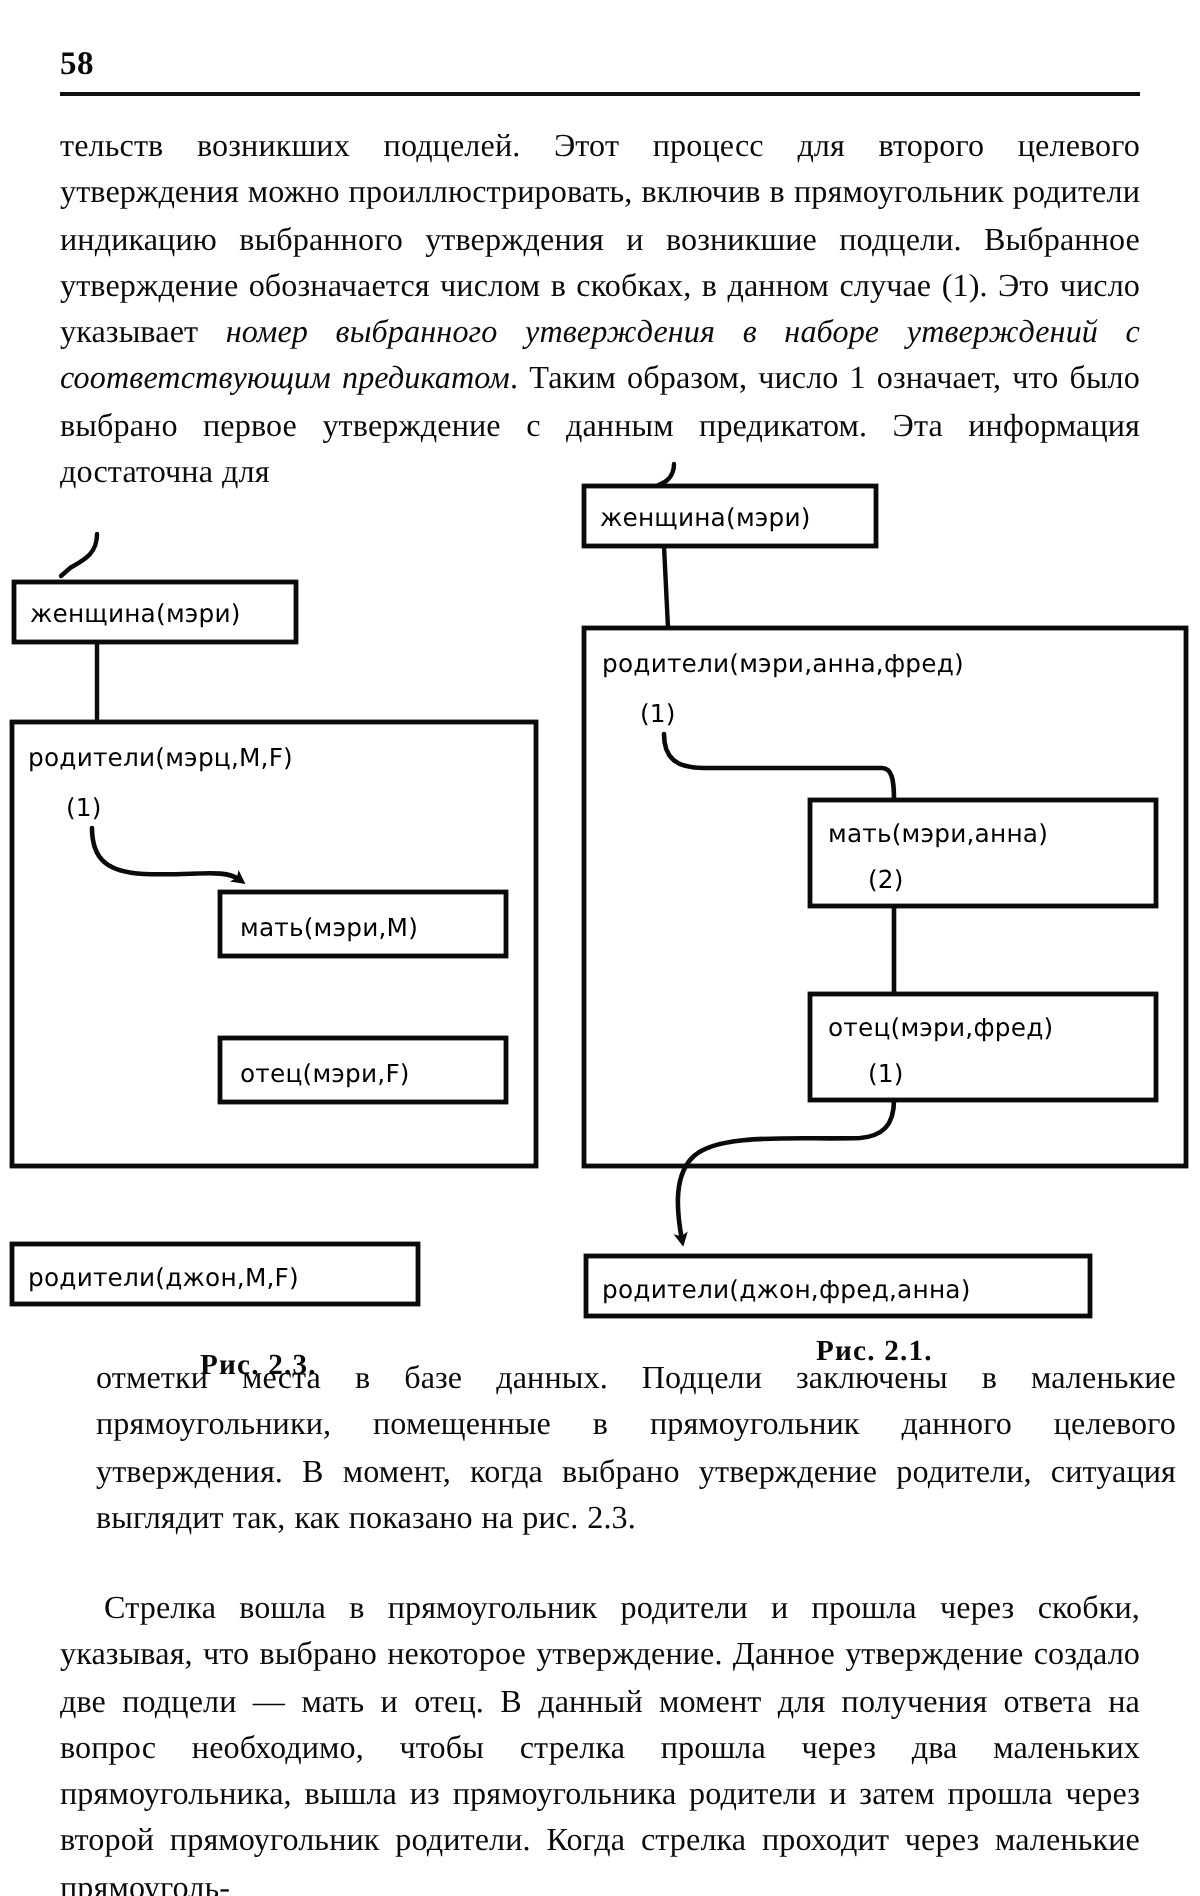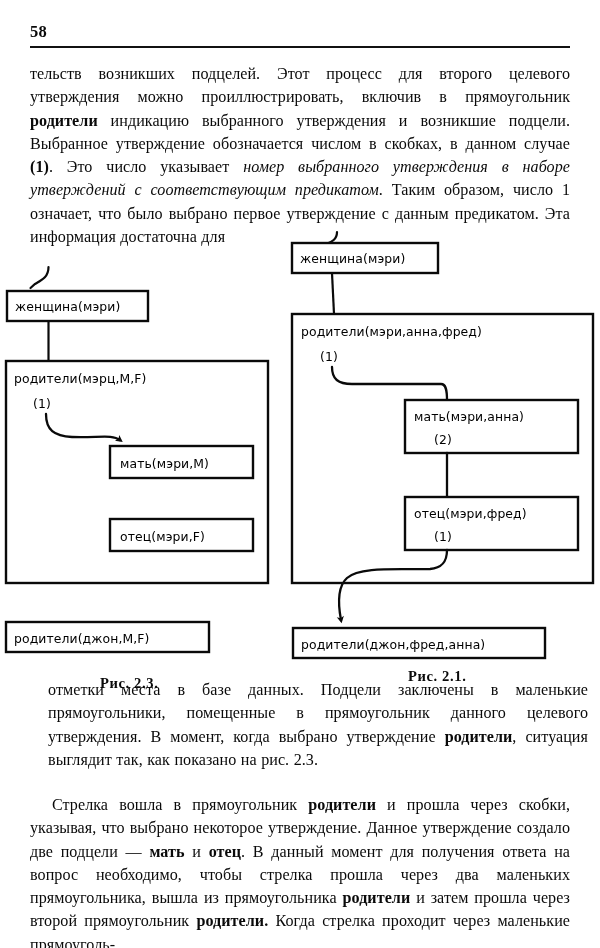--- a/index.html
+++ b/index.html
@@ -71,21 +71,21 @@
     text-align: justify;
     text-justify: inter-word;
     letter-spacing: .05px;
     word-spacing: .4px;
   }
   .textblock.top  { top: 62px; }
   .textblock.bot1 { top: 678px; margin-left: 18px; }
   .textblock.bot2 { top: 793px; text-indent: 22px; }
 
   .textblock p { margin: 0; }
-  b { font-weight: 700; }
+  b { font-weight: 400; }
   i { font-style: italic; }
 
   
   .figs {
     position: absolute;
     left: 0;
     top: 0;
     width: 600px;
     height: 700px;
     pointer-events: none;

